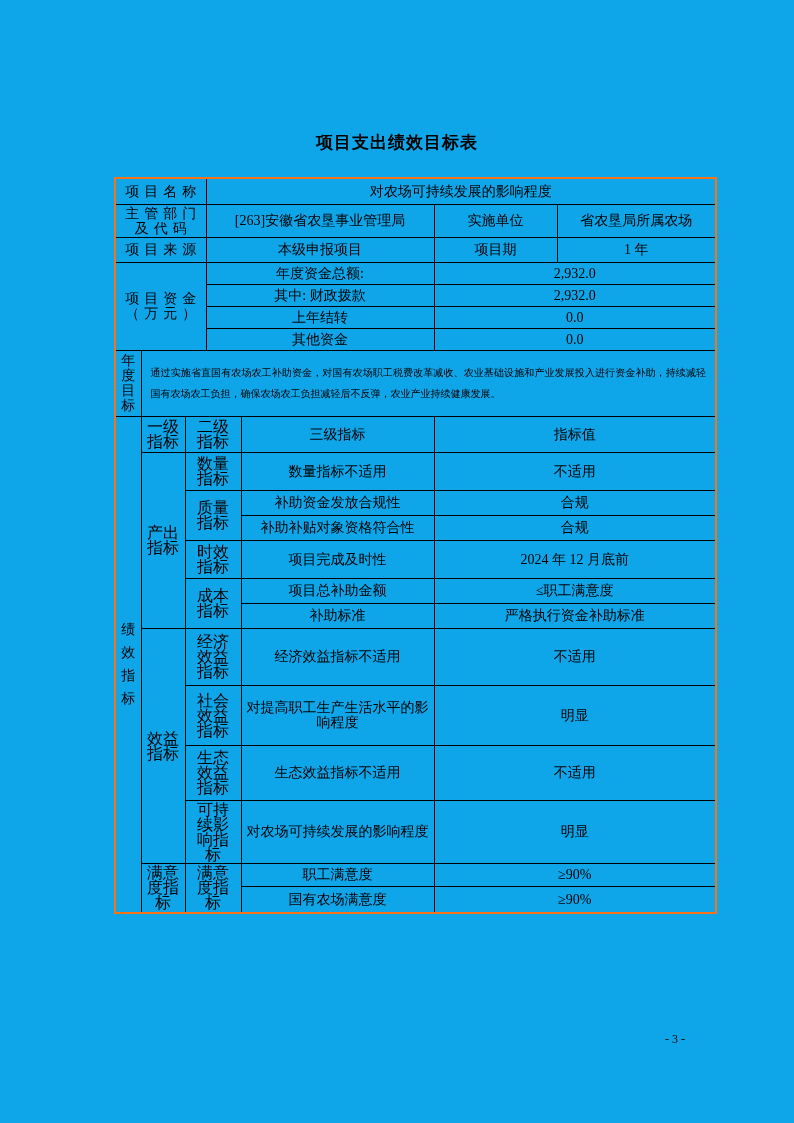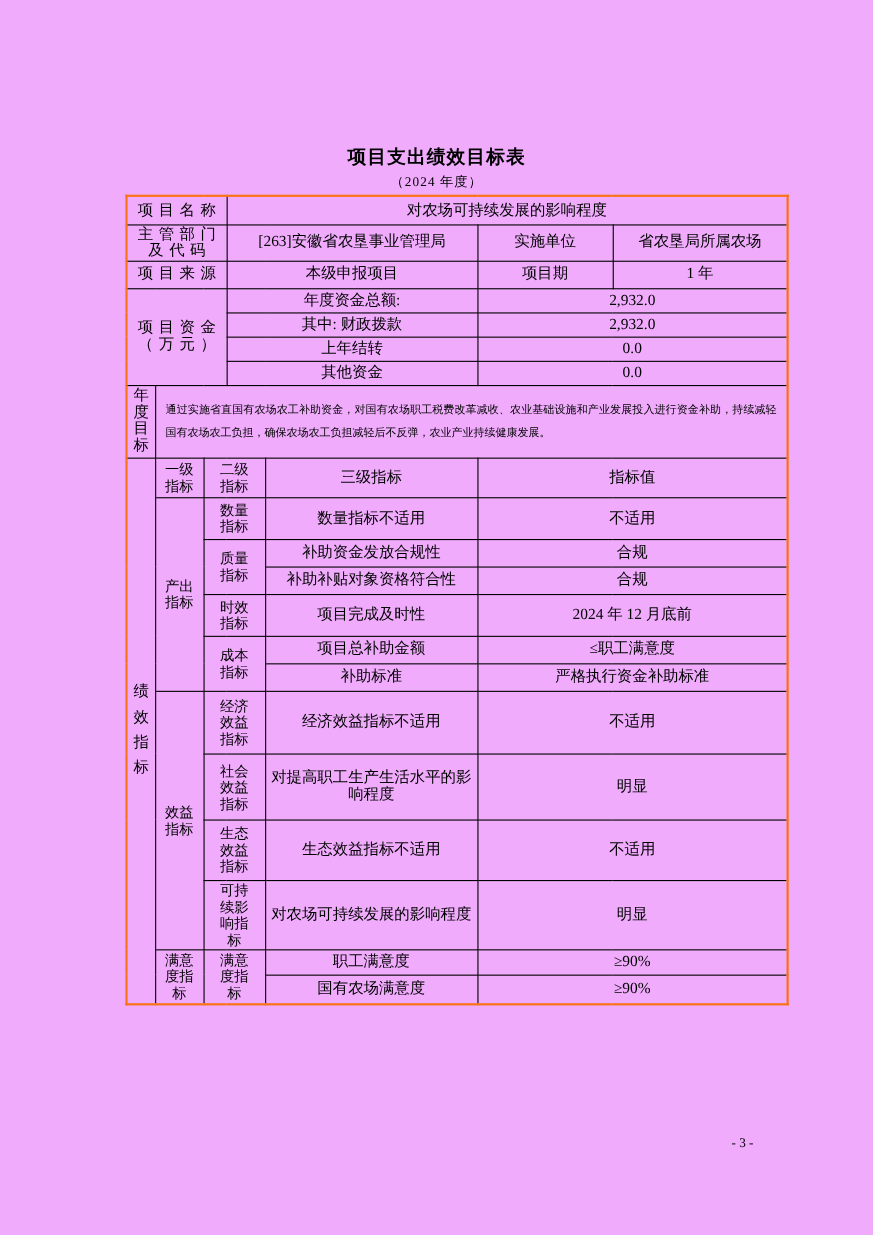--- a/index.html
+++ b/index.html
@@ -1,20 +1,20 @@
 <!DOCTYPE html>
 <html><head>
 <meta charset="utf-8">
 <style>
   html,body{margin:0;padding:0;background:#e8e8e8;}
   .page{
     position:relative;
     width:794px;height:1123px;
     margin:0 auto;
-    background:#f0abfc;
+    background:#0ea5e9;
     font-family:"Liberation Serif","DejaVu Serif",serif;
     color:#000;
     overflow:hidden;
   }
   .doc-title{
     position:absolute;top:131px;left:0;width:100%;
     text-align:center;font-size:17px;font-weight:bold;letter-spacing:1px;
   }
   .doc-subtitle{
     position:absolute;top:157px;left:0;width:100%;
@@ -36,33 +36,32 @@
     padding:1px 2px;
     overflow:hidden;
   }
   td.dist{letter-spacing:5px;padding-left:7px;}
   td.goal{
     text-align:justify;
     font-size:10px;line-height:21px;
     padding:2px 9px;
   }
   td.vside{line-height:23px;}
-  td.small{font-size:13px;line-height:15px;}
+  td.small{font-size:16px;line-height:15px;}
   .footer-page{
     position:absolute;top:1032px;left:640px;width:70px;
     text-align:center;font-size:12px;
   }
 </style>
 </head>
 <body>
 
 <div class="page">
 
   <div class="doc-title">项目支出绩效目标表</div>
-  <div class="doc-subtitle">（2024 年度）</div>
 
   <table class="main">
     <colgroup>
       <col style="width:26px">
         <col style="width:44px">
         <col style="width:21px">
       <col style="width:35px">
         <col style="width:193px">
         <col style="width:123px">
       <col style="width:159px">

